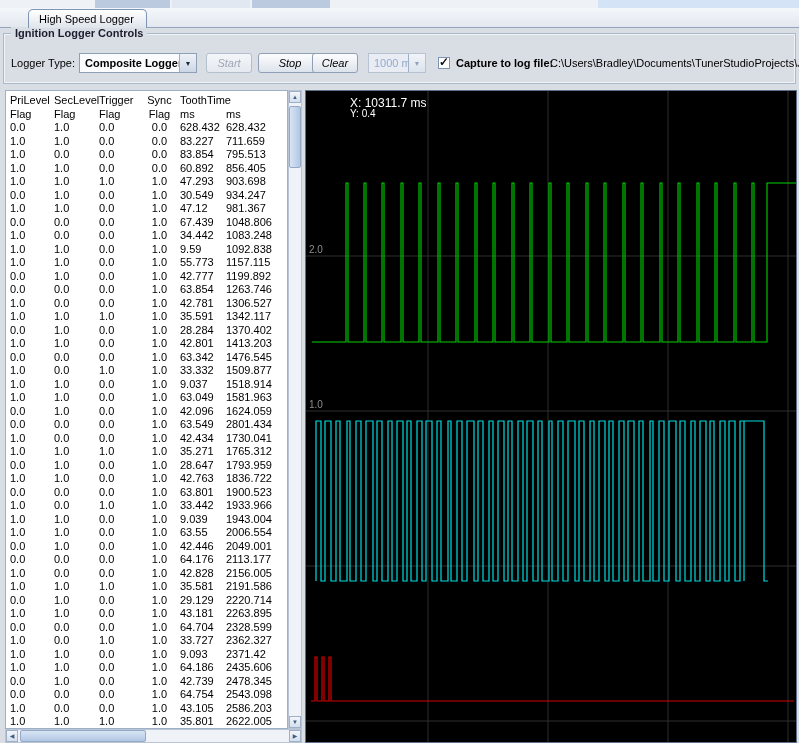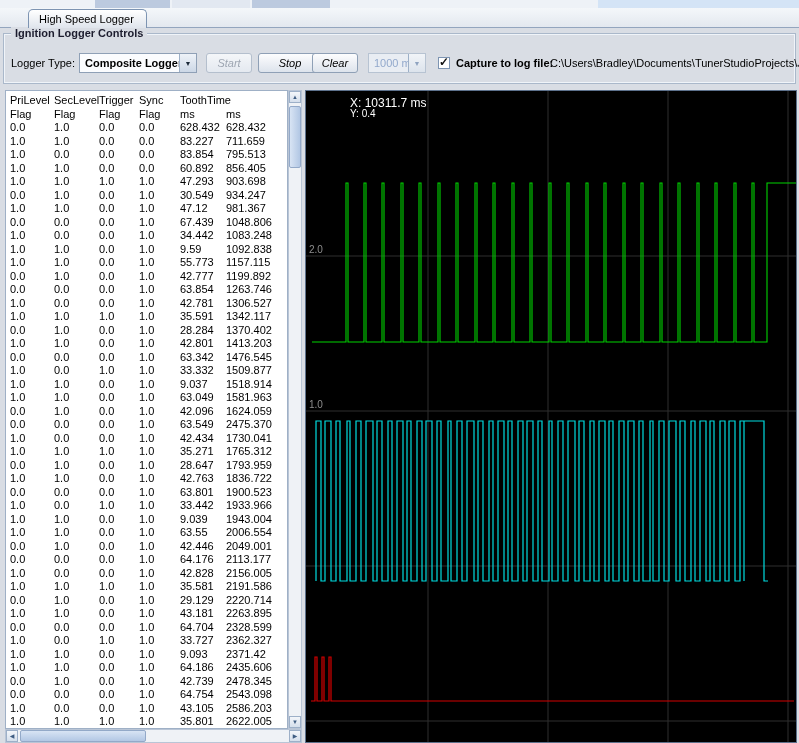--- a/index.html
+++ b/index.html
@@ -33,21 +33,21 @@
   #capture-label{position:absolute;left:456px;top:57px;font-weight:bold;white-space:nowrap;}
   #capture-path{position:absolute;left:550px;top:57px;width:249px;white-space:nowrap;overflow:hidden;}
 
   
   #log-table{position:absolute;left:5px;top:90px;width:283px;height:639px;background:#fff;border:1px solid #9fb0c6;overflow:hidden;padding:3px 0 0 4px;line-height:13.5px;}
   .thead,.trow{display:flex;white-space:pre;}
   .thead span,.trow span{flex:none;overflow:visible;}
   .thead span:nth-child(1),.trow span:nth-child(1){width:44px;}
   .thead span:nth-child(2),.trow span:nth-child(2){width:45px;}
   .thead span:nth-child(3),.trow span:nth-child(3){width:40px;}
-  .thead span:nth-child(4),.trow span:nth-child(4){width:41px;}
+  .thead span:nth-child(4),.trow span:nth-child(4){width:41px;text-align:center;}
   .thead span:nth-child(5),.trow span:nth-child(5){width:46px;}
   .thead span:nth-child(6),.trow span:nth-child(6){width:55px;}
 
   
   .sbar{position:absolute;background:#eff2f6;border:1px solid #b9c5d6;}
   .sb-btn{position:absolute;width:12px;height:12px;background:linear-gradient(#f3f6fa,#d5dfec);border:1px solid #9db0c8;color:#3f5d82;display:flex;align-items:center;justify-content:center;font-size:6px;line-height:1;}
   .sb-thumb{position:absolute;border:1px solid #93a9c8;border-radius:2px;}
   #vscroll{left:288px;top:90px;width:14px;height:639px;}
   #vscroll .up{left:0px;top:0px;}
   #vscroll .down{left:0px;top:625px;}
@@ -122,21 +122,21 @@
     <div class="trow"><span>0.0</span><span>0.0</span><span>0.0</span><span>1.0</span><span>63.854</span><span>1263.746</span></div>
     <div class="trow"><span>1.0</span><span>0.0</span><span>0.0</span><span>1.0</span><span>42.781</span><span>1306.527</span></div>
     <div class="trow"><span>1.0</span><span>1.0</span><span>1.0</span><span>1.0</span><span>35.591</span><span>1342.117</span></div>
     <div class="trow"><span>0.0</span><span>1.0</span><span>0.0</span><span>1.0</span><span>28.284</span><span>1370.402</span></div>
     <div class="trow"><span>1.0</span><span>1.0</span><span>0.0</span><span>1.0</span><span>42.801</span><span>1413.203</span></div>
     <div class="trow"><span>0.0</span><span>0.0</span><span>0.0</span><span>1.0</span><span>63.342</span><span>1476.545</span></div>
     <div class="trow"><span>1.0</span><span>0.0</span><span>1.0</span><span>1.0</span><span>33.332</span><span>1509.877</span></div>
     <div class="trow"><span>1.0</span><span>1.0</span><span>0.0</span><span>1.0</span><span>9.037</span><span>1518.914</span></div>
     <div class="trow"><span>1.0</span><span>1.0</span><span>0.0</span><span>1.0</span><span>63.049</span><span>1581.963</span></div>
     <div class="trow"><span>0.0</span><span>1.0</span><span>0.0</span><span>1.0</span><span>42.096</span><span>1624.059</span></div>
-    <div class="trow"><span>0.0</span><span>0.0</span><span>0.0</span><span>1.0</span><span>63.549</span><span>2475.370</span></div>
+    <div class="trow"><span>0.0</span><span>0.0</span><span>0.0</span><span>1.0</span><span>63.549</span><span>2801.434</span></div>
     <div class="trow"><span>1.0</span><span>0.0</span><span>0.0</span><span>1.0</span><span>42.434</span><span>1730.041</span></div>
     <div class="trow"><span>1.0</span><span>1.0</span><span>1.0</span><span>1.0</span><span>35.271</span><span>1765.312</span></div>
     <div class="trow"><span>0.0</span><span>1.0</span><span>0.0</span><span>1.0</span><span>28.647</span><span>1793.959</span></div>
     <div class="trow"><span>1.0</span><span>1.0</span><span>0.0</span><span>1.0</span><span>42.763</span><span>1836.722</span></div>
     <div class="trow"><span>0.0</span><span>0.0</span><span>0.0</span><span>1.0</span><span>63.801</span><span>1900.523</span></div>
     <div class="trow"><span>1.0</span><span>0.0</span><span>1.0</span><span>1.0</span><span>33.442</span><span>1933.966</span></div>
     <div class="trow"><span>1.0</span><span>1.0</span><span>0.0</span><span>1.0</span><span>9.039</span><span>1943.004</span></div>
     <div class="trow"><span>1.0</span><span>1.0</span><span>0.0</span><span>1.0</span><span>63.55</span><span>2006.554</span></div>
     <div class="trow"><span>0.0</span><span>1.0</span><span>0.0</span><span>1.0</span><span>42.446</span><span>2049.001</span></div>
     <div class="trow"><span>0.0</span><span>0.0</span><span>0.0</span><span>1.0</span><span>64.176</span><span>2113.177</span></div>

